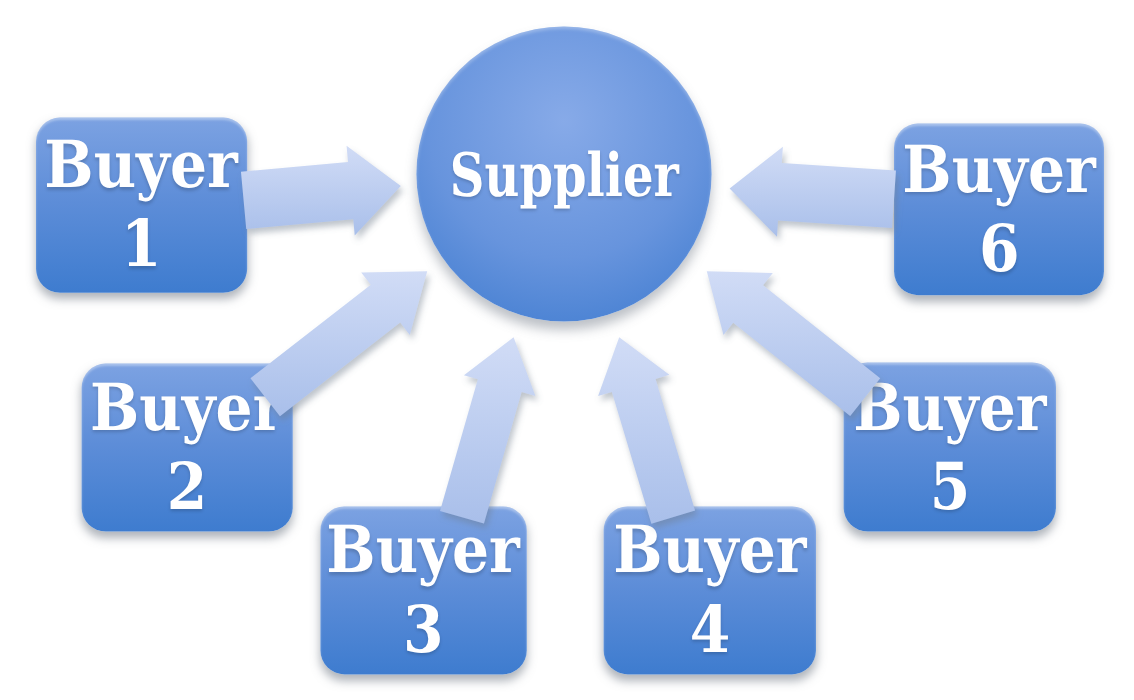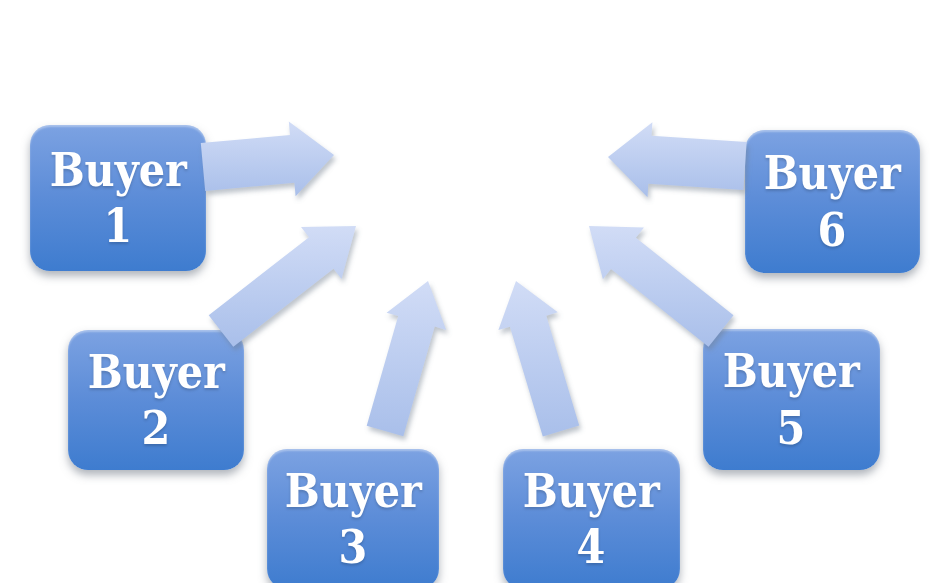--- a/index.html
+++ b/index.html
@@ -16,23 +16,22 @@
     display:flex;flex-direction:column;
     align-items:center;justify-content:center;
     color:var(--text-color,#fff);
     font-weight:bold;text-align:center;
     z-index:1;
   }
   .box{
     border-radius:20px;
     background:linear-gradient(180deg,var(--node-top) 0%,var(--node-mid) 48%,var(--node-bottom) 100%);
     box-shadow:0 5px 8px rgba(95,105,120,0.5), inset 0 2px 2px rgba(255,255,255,0.35);
-    font-size:46px;line-height:1.22;
+    font-size:54px;line-height:1.22;
     text-shadow:0 2px 3px rgba(0,0,0,0.18);
-    margin-top:27px;
   }
   .box .txt{display:block;transform:scaleX(0.9);}
   .circle{
     left:347px;top:22px;width:246px;height:246px;
     border-radius:50%;
     background:radial-gradient(circle at 50% 32%,var(--circle-light) 0%,var(--circle-mid) 55%,var(--circle-dark) 100%);
     box-shadow:0 7px 10px rgba(95,105,120,0.42), inset 0 2px 3px rgba(255,255,255,0.3);
     font-size:50px;
     text-shadow:0 2px 3px rgba(0,0,0,0.18);
     z-index:0;
@@ -48,20 +47,23 @@
   .arrow-layer{
     position:absolute;left:0;top:0;
     z-index:2;pointer-events:none;
   }
 </style>
 </head>
 <body>
 
 <div class="stage" style="--node-top: #7ca2e2; --node-mid: #5d8dd8; --node-bottom: #3e7ccf; --circle-light: #87aae8; --circle-mid: #6794dd; --circle-dark: #3b79ce; --text-color: #ffffff;">
 
+  <div class="node circle">
+    <span class="txt">Supplier</span>
+  </div>
 
   <div class="node box b1">
     <span class="txt">Buyer</span>
     <span class="txt">1</span>
   </div>
   <div class="node box b2">
     <span class="txt">Buyer</span>
     <span class="txt">2</span>
   </div>
   <div class="node box b3">

